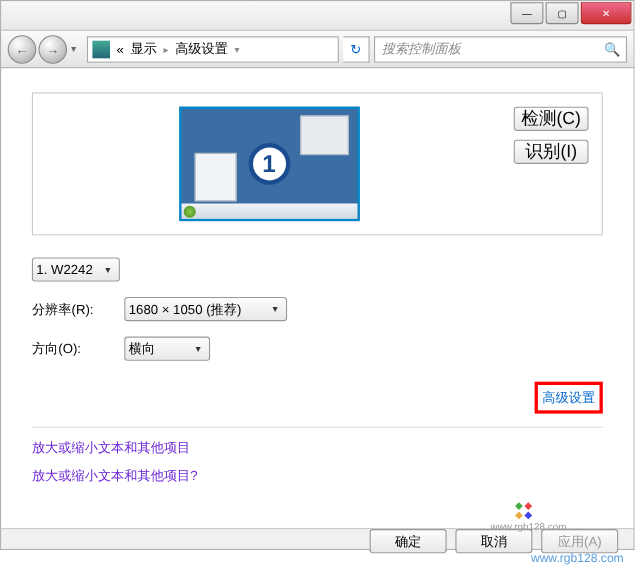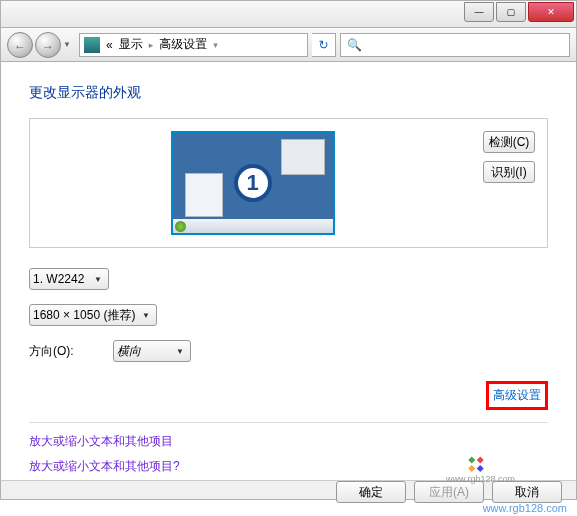--- a/index.html
+++ b/index.html
@@ -30,29 +30,29 @@
 .monitor-area { border: 1px solid #ccc; padding: 12px; display: flex; gap: 20px; margin-bottom: 20px; }
 .monitor-preview { flex: 1; display: flex; justify-content: center; }
 .monitor-box { width: 164px; height: 104px; background: #3b6ea5; border: 2px solid #0088cc; position: relative; display: flex; align-items: center; justify-content: center; }
 .monitor-num { width: 38px; height: 38px; border-radius: 50%; background: #fff; border: 4px solid #1a4d8f; color: #1a4d8f; font-size: 22px; font-weight: bold; display: flex; align-items: center; justify-content: center; }
 .taskbar { position: absolute; bottom: 0; left: 0; right: 0; height: 14px; background: linear-gradient(to top, #d0d8e0, #f0f4f8); }
 .tb-start { position: absolute; left: 2px; bottom: 1px; width: 11px; height: 11px; border-radius: 50%; background: radial-gradient(circle, #8c4, #482); }
 .tb-win { position: absolute; top: 6px; right: 8px; width: 44px; height: 36px; background: #e8ecf0; border: 1px solid #b0b8c0; }
 .tb-win2 { position: absolute; bottom: 16px; left: 12px; width: 38px; height: 44px; background: #f0f4f8; border: 1px solid #b0b8c0; }
 
 .side-btns { display: flex; flex-direction: column; gap: 8px; }
-.side-btn { width: 52px; height: 22px; background: linear-gradient(to bottom, #fdfdfd, #e8e8e8); border: 1px solid #999; font-size: 12px; border-radius: 3px; cursor: pointer; }
+.side-btn { width: 68px; height: 22px; background: linear-gradient(to bottom, #fdfdfd, #e8e8e8); border: 1px solid #999; font-size: 16px; border-radius: 3px; cursor: pointer; }
 
 .form-row { display: flex; align-items: center; margin-bottom: 14px; font-size: 12px; }
 .form-label { width: 84px; }
 .dropdown { height: 22px; background: linear-gradient(to bottom, #fdfdfd, #e8e8e8); border: 1px solid #999; font-size: 12px; padding: 0 20px 0 3px; border-radius: 3px; cursor: pointer; position: relative; display: inline-flex; align-items: center; }
 .dropdown::after { content: "▼"; position: absolute; right: 6px; font-size: 8px; color: #333; }
 .dd1 { width: 80px; }
-.dd2 { width: 128px; }
-.dd3 { width: 78px; font-style: italic; }
+.dd2 { width: 148px; }
+.dd3 { width: 78px; }
 
 .adv-link { text-align: right; margin: 19px 0 12px 0; text-decoration: underline; }
 .adv-link a { color: #0066cc; font-size: 12px; text-decoration: none; border: 3px solid #ff0000; padding: 3px 4px; display: inline-block; }
 hr { border: none; border-top: 1px solid #ddd; margin-bottom: 10px; }
 
 .links a { display: block; color: #6d28d9; font-size: 12px; text-decoration: none; margin-bottom: 8px; }
 
 
 .footer { height: 20px; border: 1px solid #b0b0b0; border-top: 1px solid #ccc; background: #f0f0f0; display: flex; align-items: flex-start; justify-content: flex-end; padding: 0 14px; gap: 8px; }
 .footer-btn { width: 70px; height: 22px; background: linear-gradient(to bottom, #fdfdfd, #e8e8e8); border: 1px solid #999; font-size: 12px; border-radius: 3px; cursor: pointer; }
@@ -87,26 +87,26 @@
   <div class="breadcrumb">
     <span class="bc-icon"></span>
     <span>«</span>
     <span>显示</span>
     <span class="bc-sep">▸</span>
     <span>高级设置</span>
     <span class="bc-sep">▾</span>
   </div>
   <div class="refresh">↻</div>
   <div class="search">
+    <span>搜索控制面板</span>
     <span class="search-icon">🔍</span>
   </div>
 </div>
 
 <div class="content">
-  <h1 class="page-title">更改显示器的外观</h1>
 
   <div class="monitor-area">
     <div class="monitor-preview">
       <div class="monitor-box">
         <div class="tb-win"></div>
         <div class="tb-win2"></div>
         <div class="monitor-num">1</div>
         <div class="taskbar">
           <div class="tb-start"></div>
         </div>
@@ -115,42 +115,43 @@
     <div class="side-btns">
       <button class="side-btn">检测(C)</button>
       <button class="side-btn">识别(I)</button>
     </div>
   </div>
 
   <div class="form-row">
     <span class="dropdown dd1">1. W2242</span>
   </div>
   <div class="form-row">
+    <span class="form-label">分辨率(R):</span>
     <span class="dropdown dd2">1680 × 1050 (推荐)</span>
   </div>
   <div class="form-row">
     <span class="form-label">方向(O):</span>
     <span class="dropdown dd3">横向</span>
   </div>
 
   <div class="adv-link">
     <a href="#">高级设置</a>
   </div>
   <hr>
 
   <div class="links">
     <a href="#">放大或缩小文本和其他项目</a>
     <a href="#">放大或缩小文本和其他项目?</a>
   </div>
 </div>
 
 <div class="footer">
   <button class="footer-btn">确定</button>
+  <button class="footer-btn">取消</button>
   <button class="footer-btn" disabled="">应用(A)</button>
-  <button class="footer-btn">取消</button>
 </div>
 
 <div class="wm-logo">
   <span class="a"></span>
     <span class="b"></span>
     <span class="c"></span>
     <span class="d"></span>
 </div>
 <div class="watermark2">www.rgb128.com</div>
 <div class="watermark">www.rgb128.com</div>

